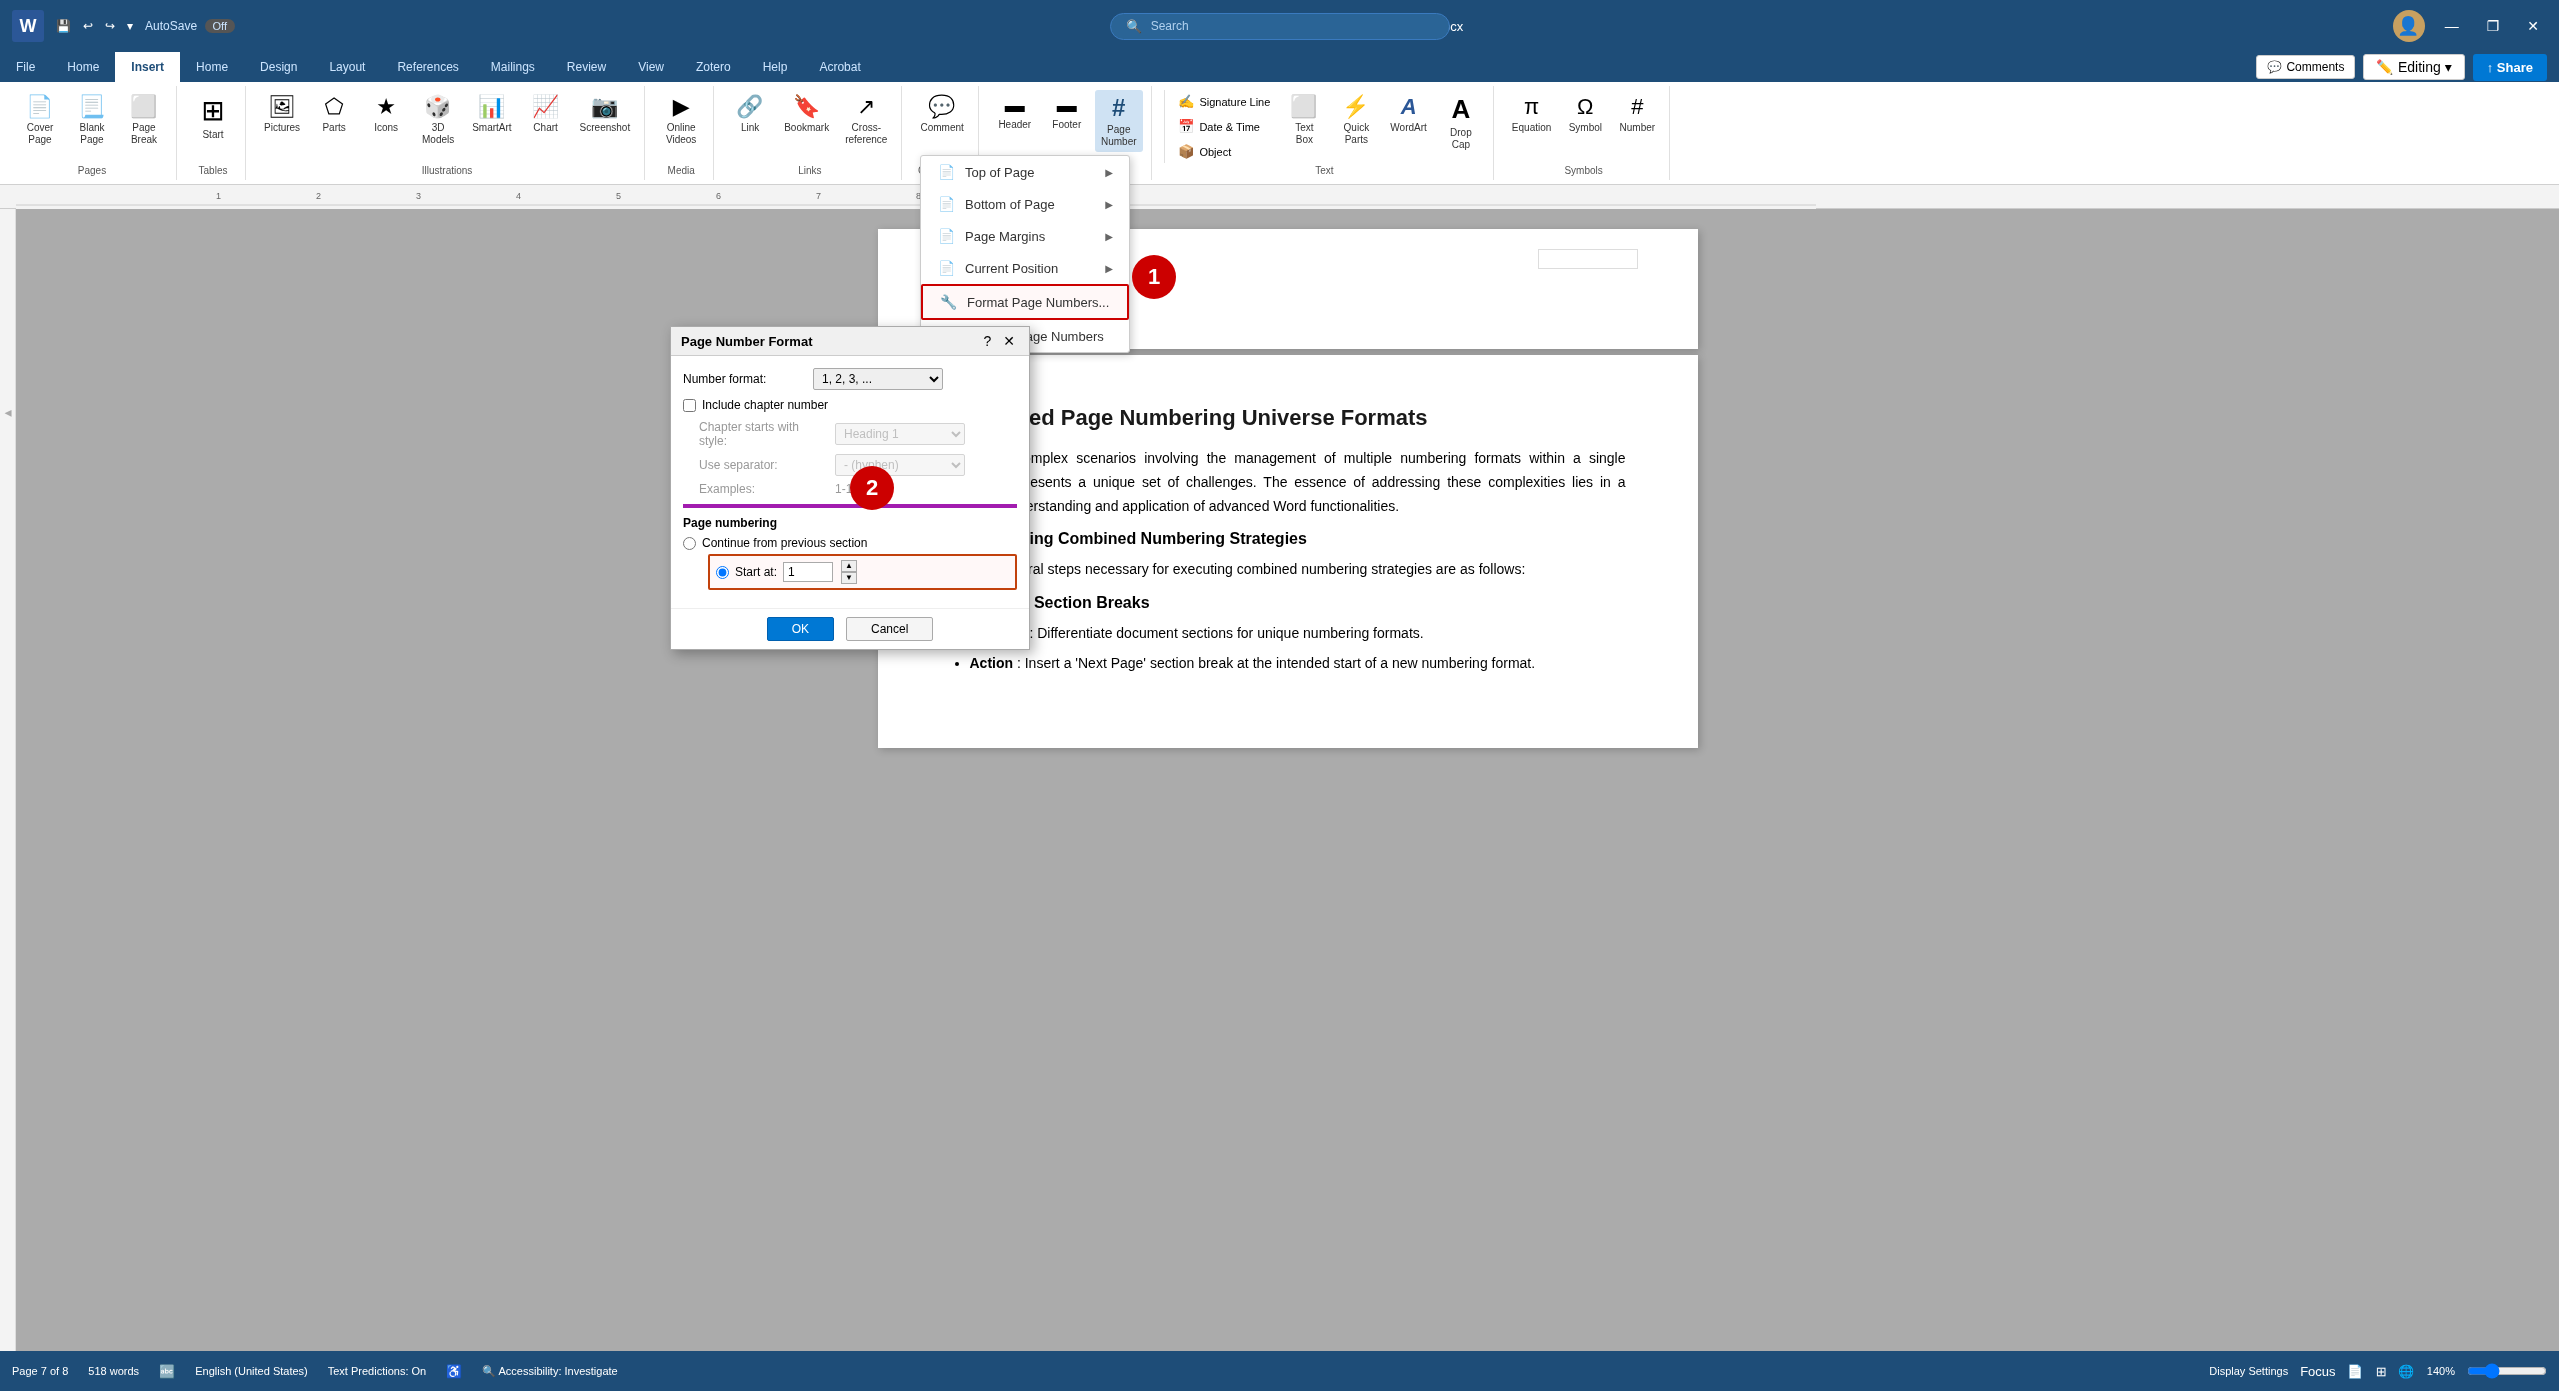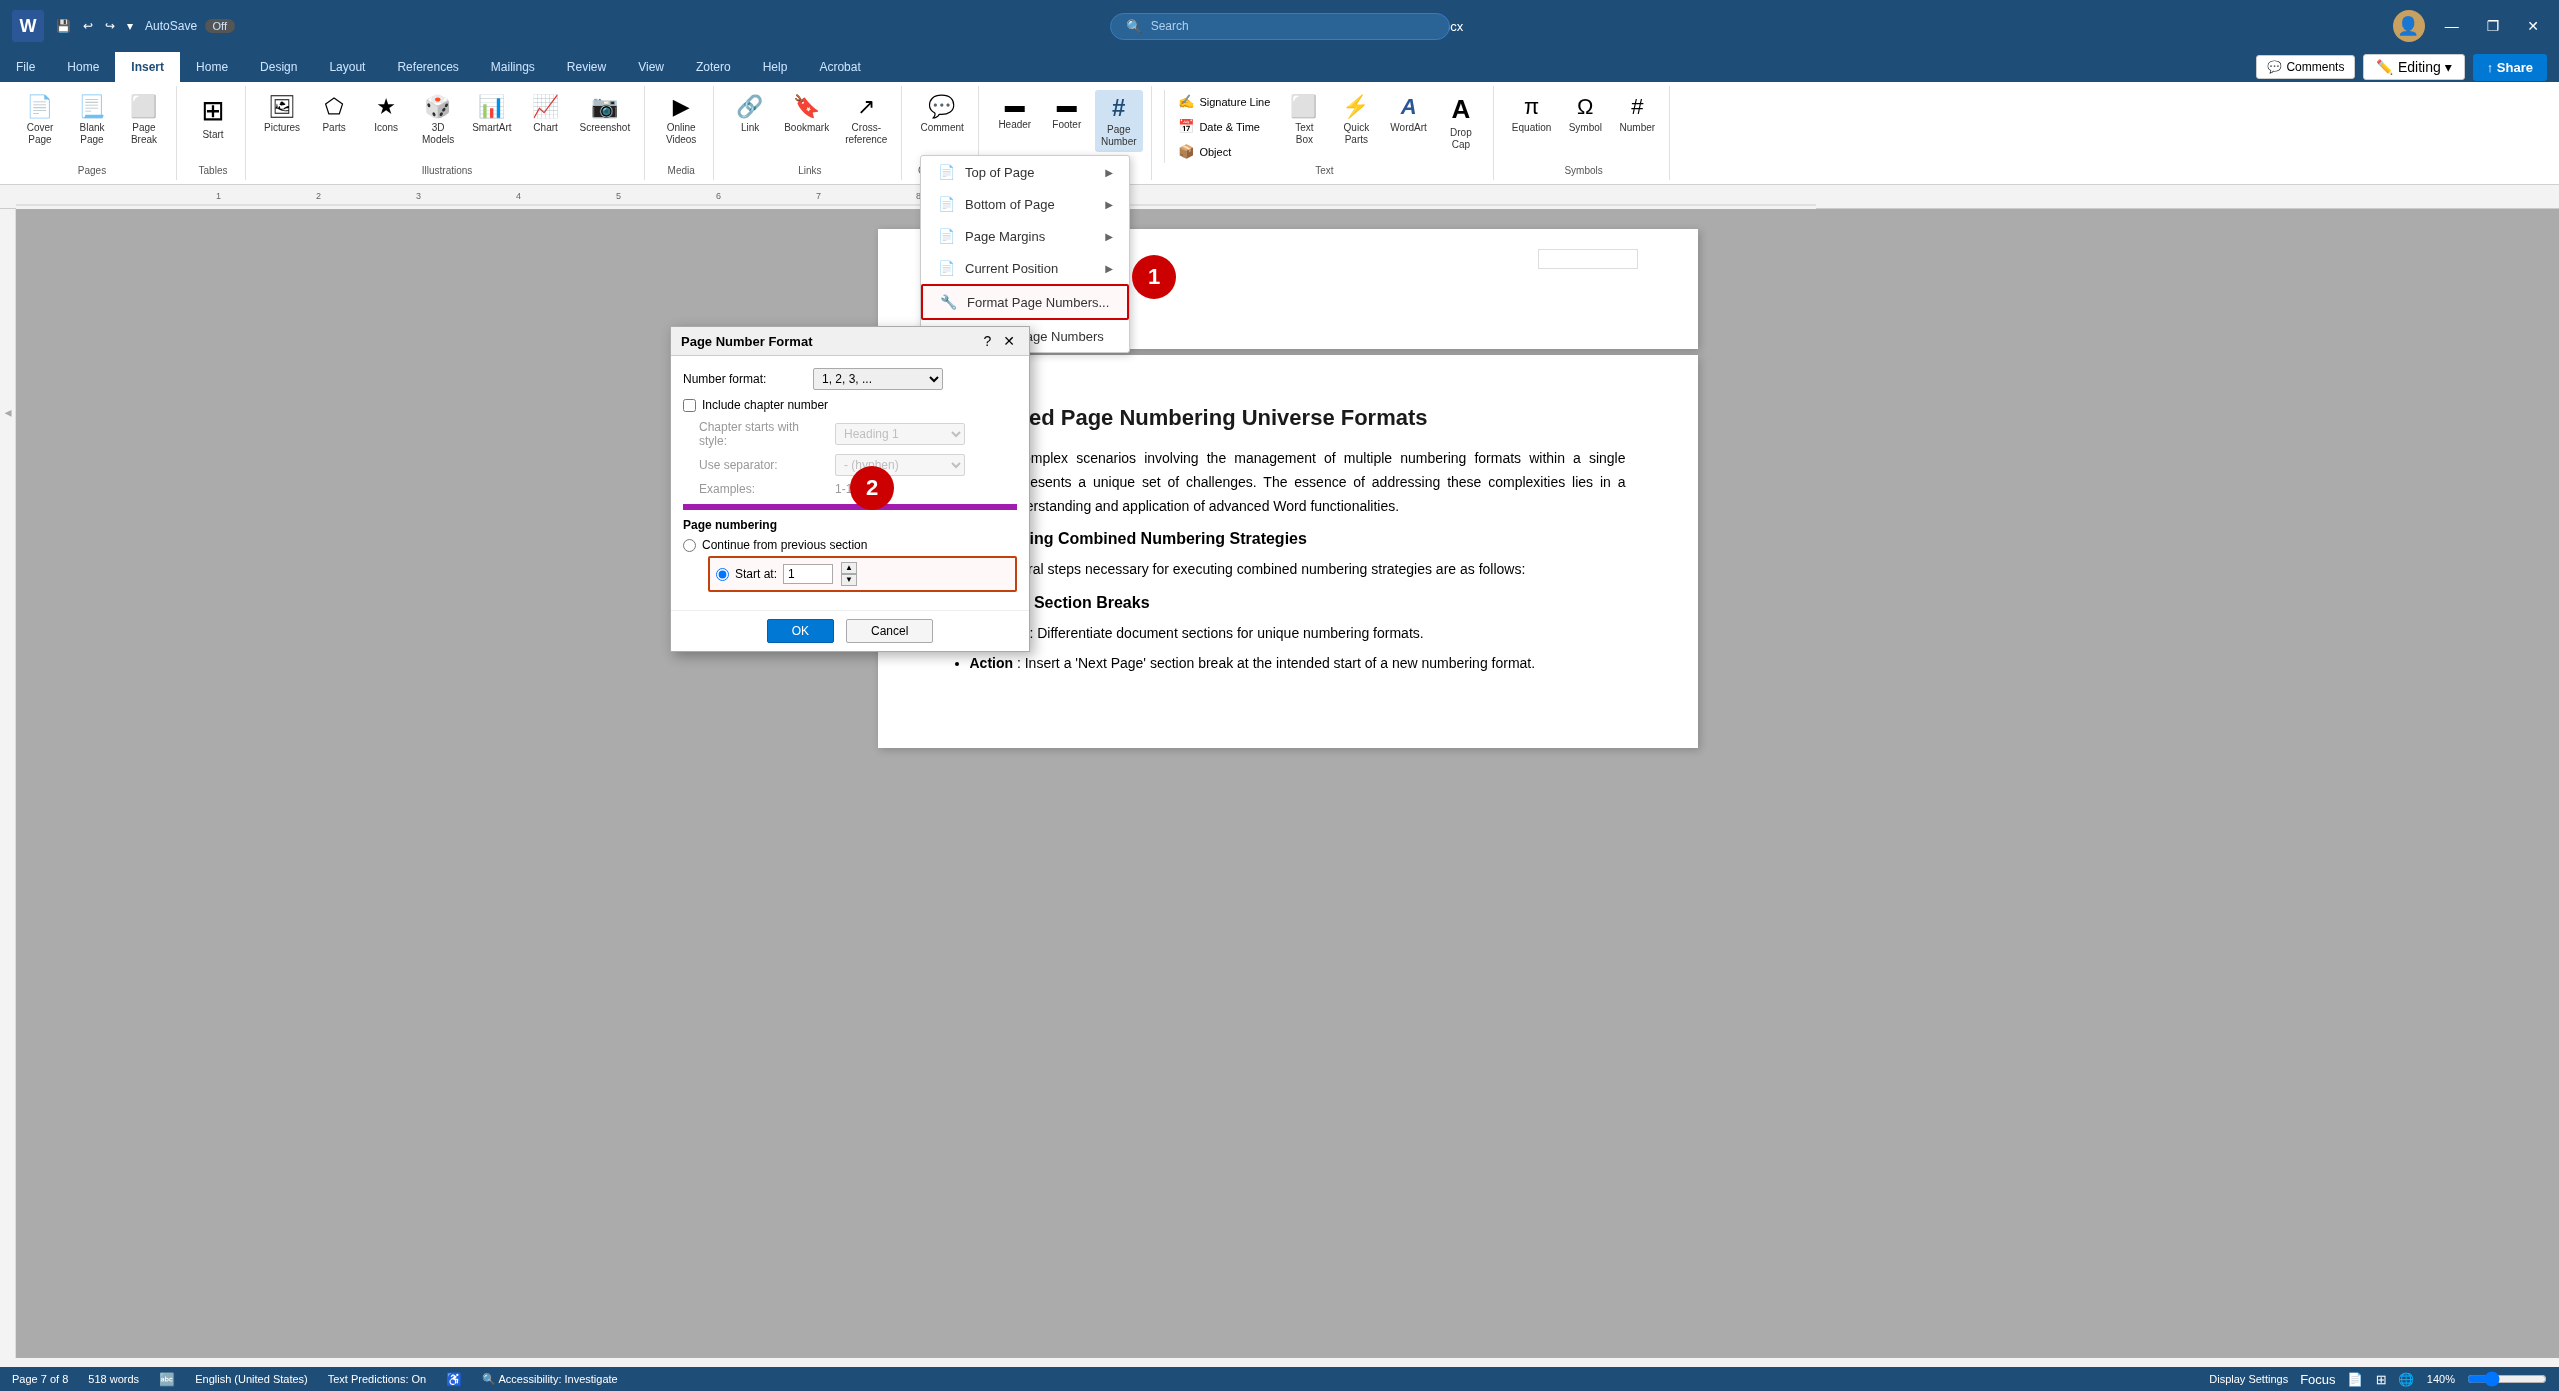--- a/index.html
+++ b/index.html
@@ -73,21 +73,21 @@
       align-items: center; justify-content: space-between; border-bottom: 1px solid #ccc;
       font-size: 13px; font-weight: 600;
     }
     .dialog-titlebar-btns { display: flex; gap: 4px; }
     .dialog-titlebar-btn { background: transparent; border: none; cursor: pointer; font-size: 14px; padding: 0 4px; }
     .dialog-body { padding: 12px; }
     .dialog-row { display: flex; align-items: center; margin-bottom: 8px; }
     .dialog-label { width: 130px; font-size: 12px; }
     .dialog-select { border: 1px solid #aaa; border-radius: 2px; padding: 2px 4px; font-size: 12px; width: 130px; }
     .dialog-checkbox { margin-right: 6px; }
-    .dialog-section { font-weight: 600; margin: 8px 0 6px; font-size: 12px; border-top: 6px solid #a21caf; padding-top: 8px; }
+    .dialog-section { font-weight: 600; margin: 8px 0 6px; font-size: 12px; border-top: 4px solid #a21caf; padding-top: 8px; }
     .dialog-radio-group { margin-bottom: 6px; }
     .dialog-radio-row { display: flex; align-items: center; gap: 6px; margin-bottom: 4px; }
     .radio-input-row {
       display: flex; align-items: center; gap: 6px;
       border: 2px solid #c2410c; padding: 4px 6px; border-radius: 2px; background: #fff8f8; margin-left: 25px;
     }
     .dialog-footer { display: flex; justify-content: center; gap: 12px; padding: 8px 12px; border-top: 1px solid #eee; }
     .dialog-btn { padding: 4px 24px; font-size: 12px; border: 1px solid #aaa; border-radius: 2px; cursor: pointer; background: #f5f5f5; }
     .dialog-btn.primary { background: #0078d4; color: white; border: 1px solid #0060b0; }
     .step2-circle {
@@ -96,21 +96,21 @@
     .doc-content h1 { font-size: 22px; font-weight: bold; color: #1a1a1a; margin-bottom: 16px; }
     .doc-content h2 { font-size: 16px; font-weight: bold; margin-bottom: 10px; }
     .doc-content p { font-size: 14px; line-height: 1.7; margin-bottom: 12px; text-align: justify; }
     .doc-content ul { margin-left: 20px; margin-bottom: 12px; }
     .doc-content li { font-size: 14px; line-height: 1.7; margin-bottom: 6px; }
     .doc-content li strong { font-weight: bold; }
 
     
     .status-bar {
       background: #1e4d78; color: white; display: flex; align-items: center;
-      padding: 4px 12px; font-size: 11px; gap: 16px; height: 24px;
+      padding: 4px 12px; font-size: 11px; gap: 16px; height: 40px;
       justify-content: space-between;
     }
     .status-left { display: flex; gap: 20px; align-items: center; }
     .status-right { display: flex; gap: 12px; align-items: center; }
     .status-icon-btn { background: transparent; border: none; color: white; cursor: pointer; font-size: 13px; }
 
     
     .left-sidebar { width: 16px; background: #f3f3f3; border-right: 1px solid #ddd; display: flex; flex-direction: column; align-items: center; padding-top: 200px; font-size: 9px; color: #999; }
 
     

